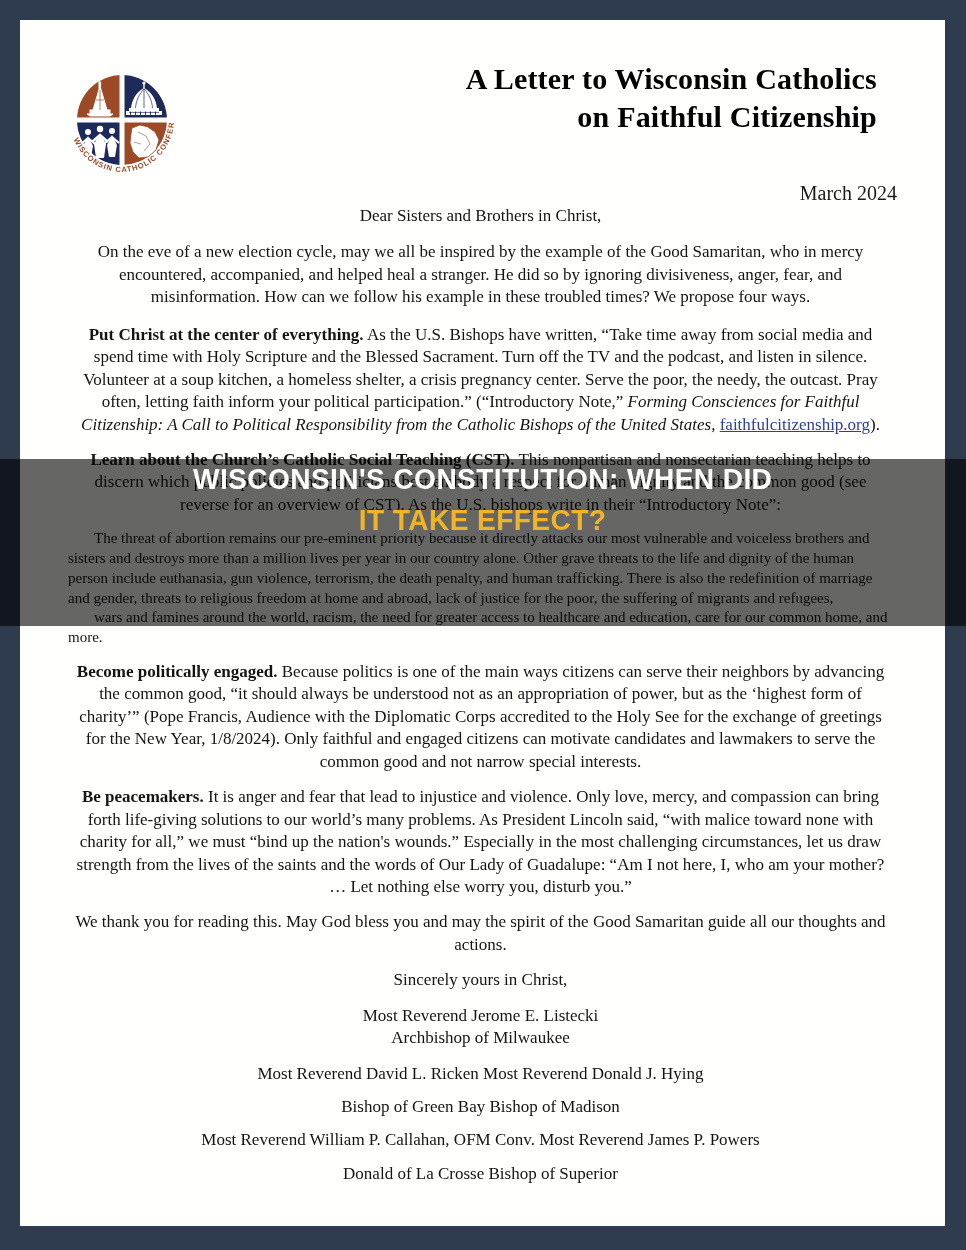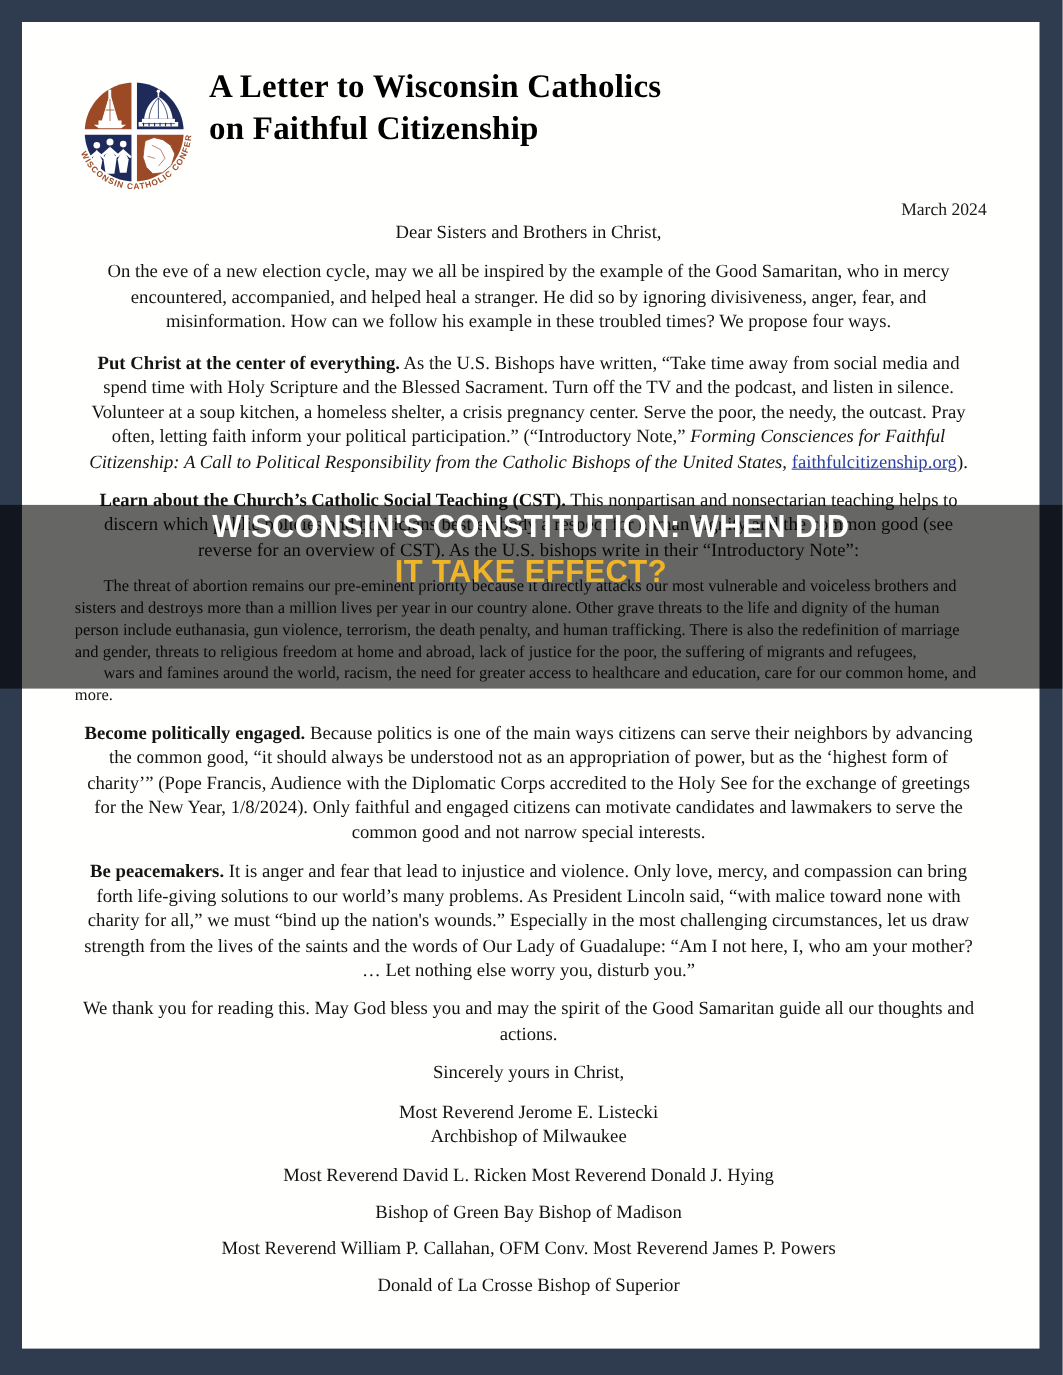--- a/index.html
+++ b/index.html
@@ -35,37 +35,37 @@
   }
   .logo-wrap {
     width: 130px;
     flex: 0 0 130px;
     padding-top: 4px;
   }
   .logo-wrap svg { display: block; }
 
   .title-block {
     flex: 1 1 auto;
-    text-align: left;
+    text-align: right;
     padding-right: 40px;
   }
   .doc-title {
     font-family: "Liberation Serif", "DejaVu Serif", serif;
     font-weight: bold;
     font-size: 30px;
     line-height: 1.28;
     color: #000;
     letter-spacing: .2px;
     margin: 6px 0 0 0;
   }
   .doc-title .l2 { display: block; }
 
   .date-line {
     text-align: right;
-    font-size: 16px;
+    font-size: 20px;
     color: #1a1a1a;
     padding: 6px 48px 0 0;
     margin-top: -6px;
   }
 
   
   .body-col {
     padding: 0 52px 0 48px;
   }
   p.para {

